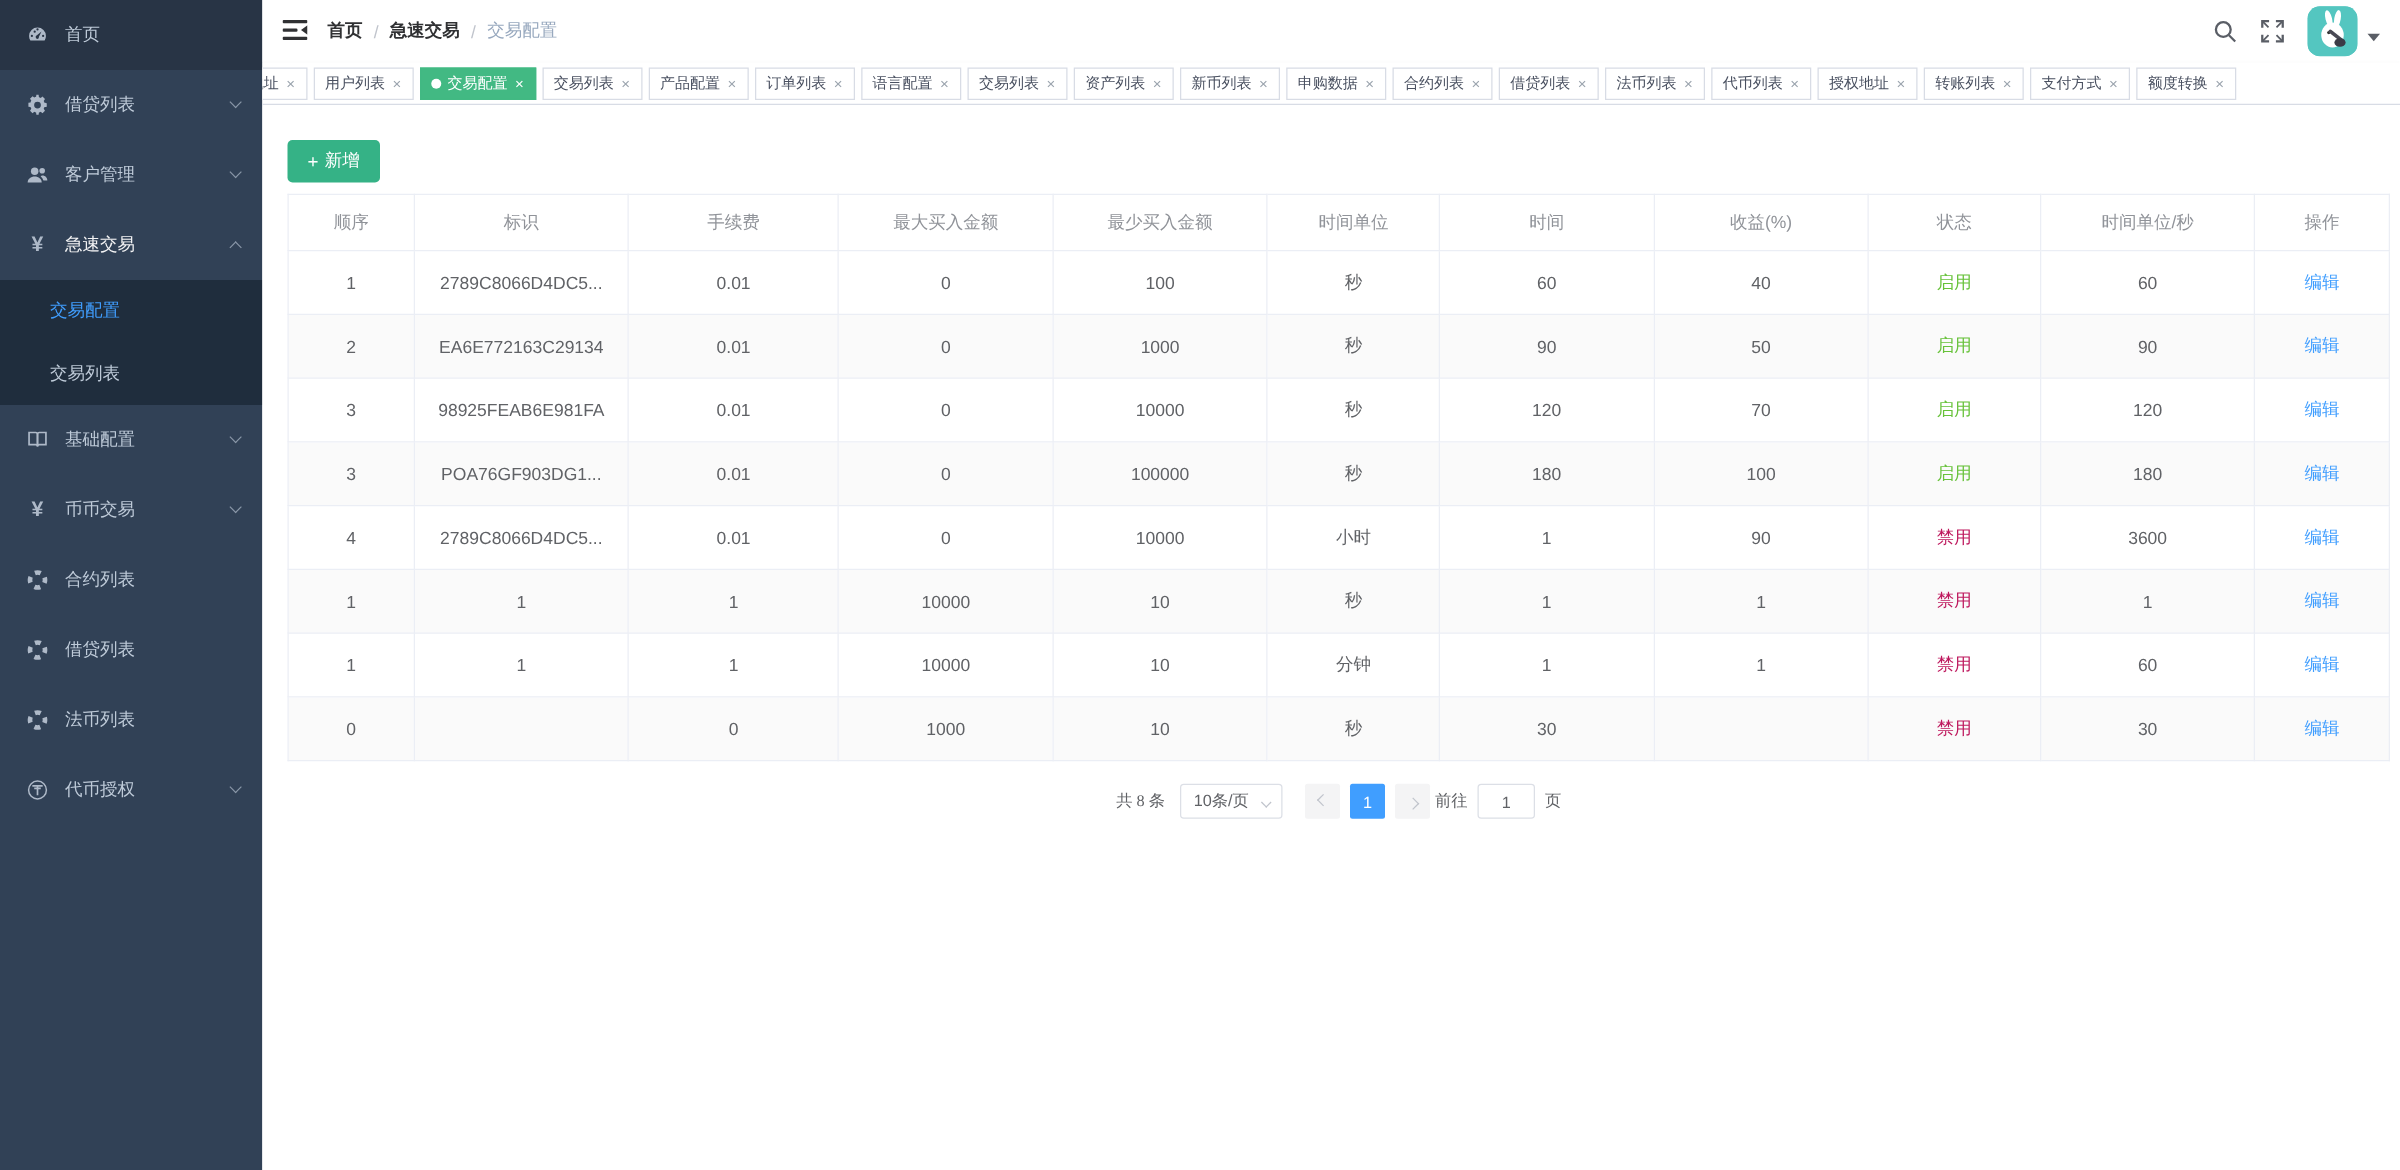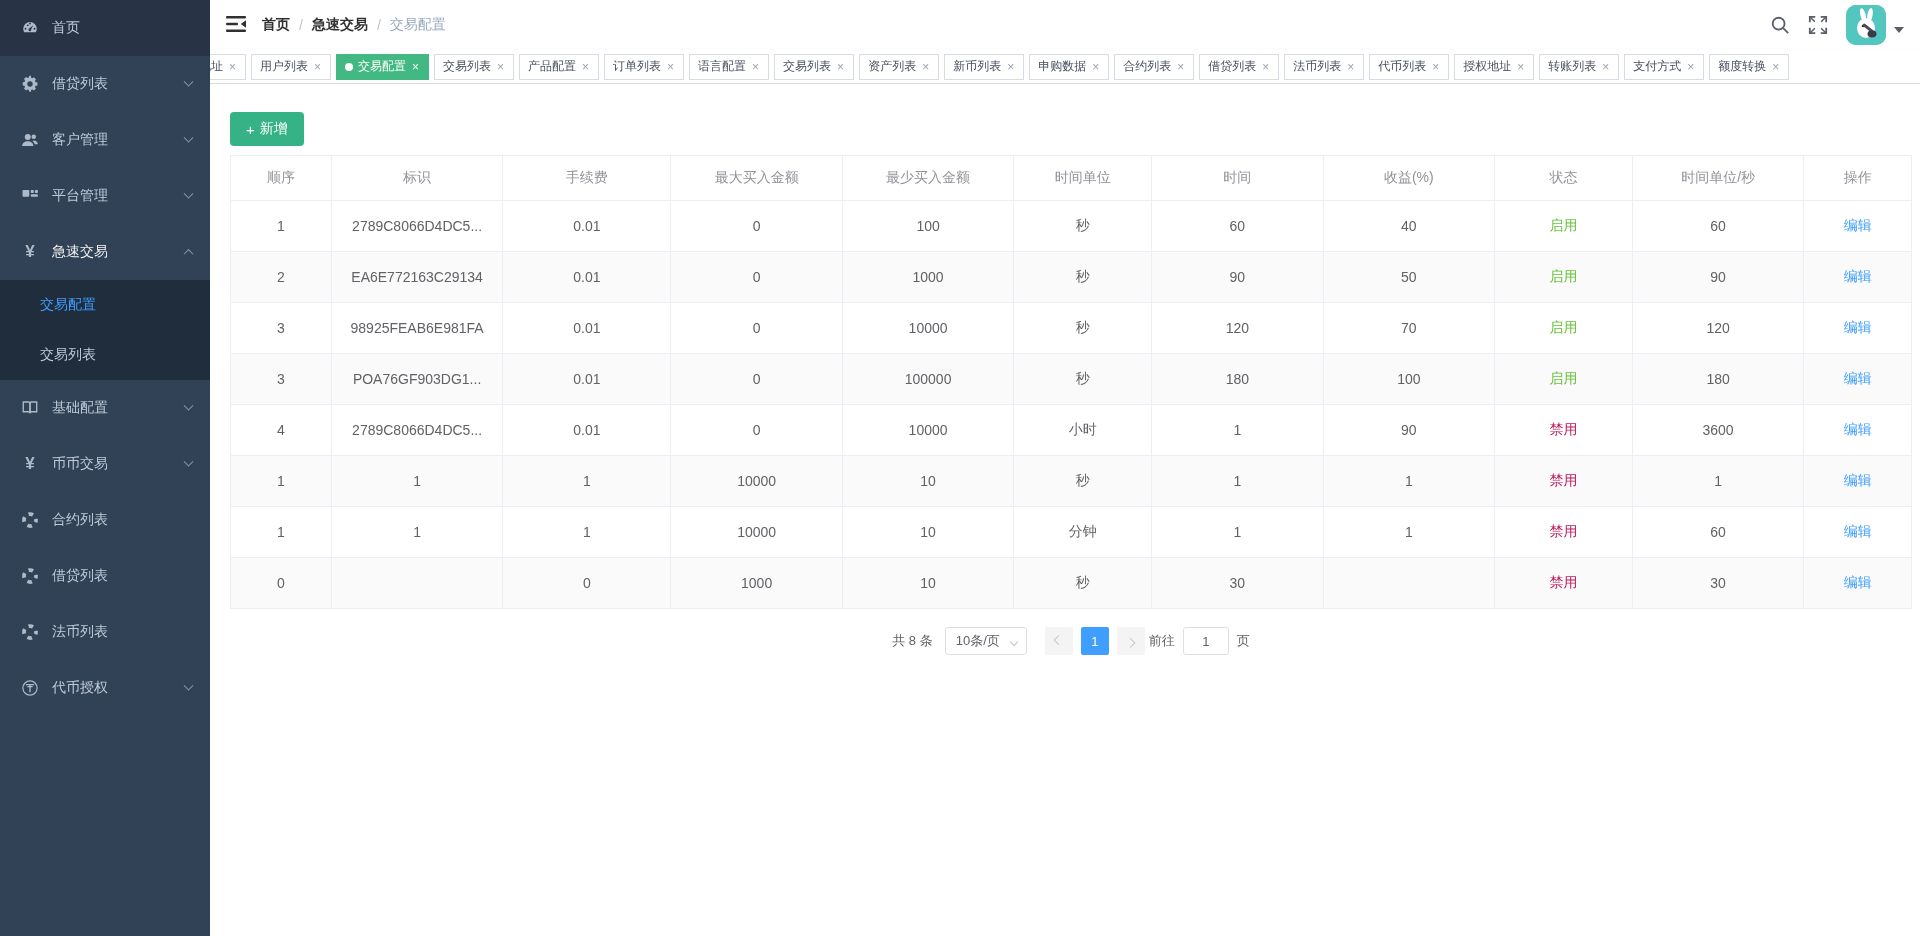--- a/index.html
+++ b/index.html
@@ -66,21 +66,21 @@
     white-space:nowrap; text-overflow:ellipsis; }
   th { color:#909399; font-weight:400; padding:13px 4px; background:#fff; }
   td { color:#606266; padding:16px 4px; }
   tbody tr:nth-child(even) { background:#FAFAFA; }
   .st-on { color:#67C23A; }
   .st-off { color:#be185d; }
   .edit-link { color:#409EFF; cursor:pointer; text-decoration:none; }
 
   .pagination { margin-top:18px; display:flex; align-items:center; justify-content:center;
     font-size:13px; color:#606266; }
-  .pg-total { margin-right:12px; }
+  .pg-total { margin-right:12px;font-family:Liberation Serif, serif; }
   .page-size-select { position:relative; height:28px; line-height:26px; border:1px solid #DCDFE6;
     border-radius:3px; padding:0 26px 0 10px; margin-right:14px; color:#606266; cursor:pointer;
     background:#fff; }
   .select-caret { position:absolute; right:9px; top:11px; width:6px; height:6px;
     border-right:1.3px solid #c0c4cc; border-bottom:1.3px solid #c0c4cc; transform:rotate(45deg); }
   .pg-btn { width:28px; height:28px; border:none; border-radius:2px; background:#f4f4f5;
     margin:0 4px; cursor:pointer; display:inline-flex; align-items:center; justify-content:center; }
   .chev2 { width:7px; height:7px; border-right:1.5px solid #c0c4cc; border-bottom:1.5px solid #c0c4cc; }
   .chev-left { transform:rotate(135deg) translate(-1px,1px); }
   .chev-right { transform:rotate(-45deg) translate(-1px,1px); }
@@ -117,33 +117,20 @@
         <div class="menu-item">
           <span class="ico">
             <svg viewBox="0 0 24 24" width="18" height="18" fill="currentColor">
               <circle cx="9" cy="8" r="4"></circle>
               <path d="M1.5 20c0-4 3.4-6.5 7.5-6.5s7.5 2.5 7.5 6.5z"></path>
               <circle cx="17" cy="7.5" r="3"></circle>
               <path d="M17.2 12.5c3.1.1 5.3 2.2 5.3 5.3h-4.2a8.5 8.5 0 0 0-3-4.6c.6-.4 1.2-.7 1.9-.7z"></path>
             </svg>
           </span>
           <span class="mi-label">客户管理</span>
-          <i class="chev chev-down"></i>
-        </div>
-        <div class="menu-item">
-          <span class="ico">
-            <svg viewBox="0 0 24 24" width="18" height="18" fill="currentColor">
-              <rect x="2" y="4" width="9" height="9" rx="1"></rect>
-              <rect x="13" y="4" width="4" height="4" rx="1"></rect>
-              <rect x="18.5" y="4" width="4" height="4" rx="1"></rect>
-              <rect x="13" y="9.5" width="9.5" height="3.5" rx="1"></rect>
-              <rect x="2" y="15" width="20.5" height="4.5" rx="1" opacity="0"></rect>
-            </svg>
-          </span>
-          <span class="mi-label">平台管理</span>
           <i class="chev chev-down"></i>
         </div>
         <div class="menu-item">
           <span class="ico">
             <span class="yen-glyph">¥</span>
           </span>
           <span class="mi-label lit">急速交易</span>
           <i class="chev chev-up"></i>
         </div>
         <div class="submenu">

